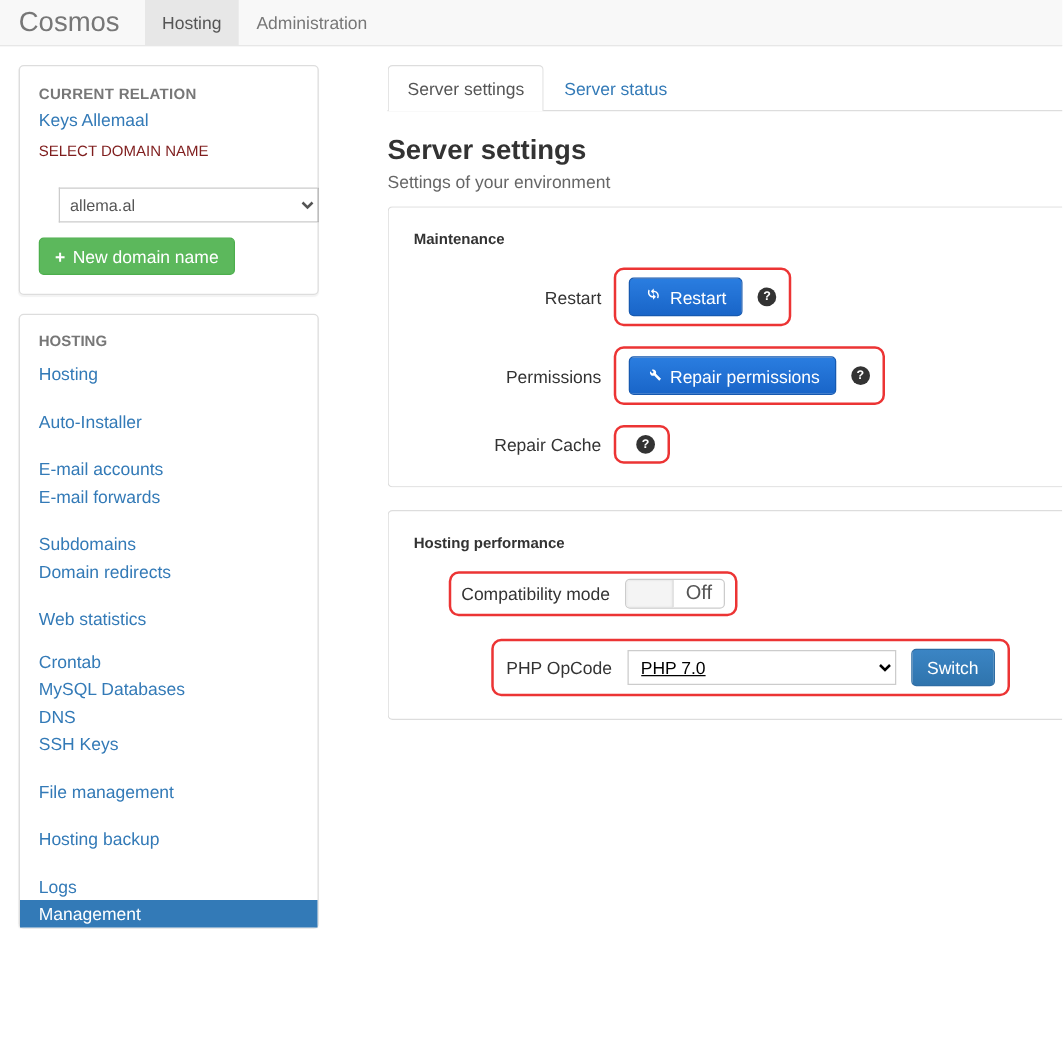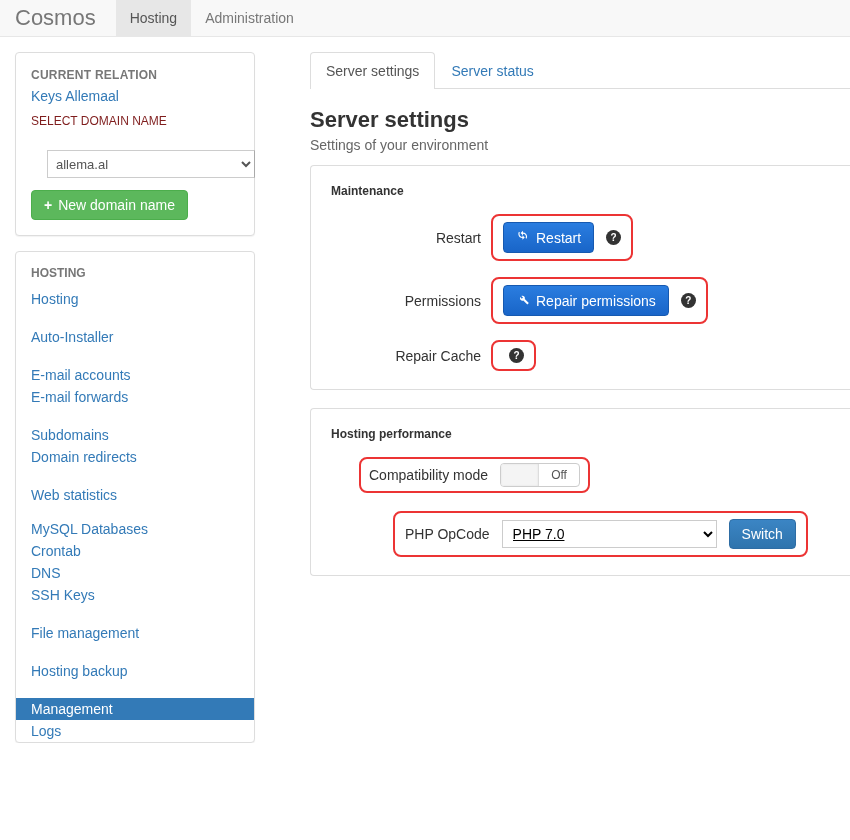--- a/index.html
+++ b/index.html
@@ -241,21 +241,21 @@
     gap: 12px;
     margin-left: 28px;
   }
   .toggle {
     width: 80px;
     height: 24px;
     border: 1px solid #ccc;
     border-radius: 4px;
     display: flex;
     align-items: center;
-    font-size: 12px;
+    font-size: 16px;
     color: #555;
     background: #fff;
     overflow: hidden;
   }
   .toggle .knob {
     width: 38px;
     height: 100%;
     background: #f4f4f4;
     border-right: 1px solid #ddd;
     box-shadow: inset 0 0 2px rgba(0,0,0,.1);
@@ -324,31 +324,31 @@
         <div class="navitem">Auto-Installer</div>
         <div class="navgap-m"></div>
         <div class="navitem">E-mail accounts</div>
         <div class="navitem">E-mail forwards</div>
         <div class="navgap-m"></div>
         <div class="navitem">Subdomains</div>
         <div class="navitem">Domain redirects</div>
         <div class="navgap-m"></div>
         <div class="navitem">Web statistics</div>
         <div class="navgap-s"></div>
+        <div class="navitem">Crontab</div>
         <div class="navitem">MySQL Databases</div>
-        <div class="navitem">Crontab</div>
         <div class="navitem">DNS</div>
         <div class="navitem">SSH Keys</div>
         <div class="navgap-m"></div>
         <div class="navitem">File management</div>
         <div class="navgap-m"></div>
         <div class="navitem">Hosting backup</div>
         <div class="navgap-m"></div>
+        <div class="navitem">Logs</div>
         <div class="navitem active">Management</div>
-        <div class="navitem">Logs</div>
       </div>
     </div>
   </div>
 
   <div class="main">
     <div class="tabs">
       <div class="tab active">Server settings</div>
       <div class="tab inactive">Server status</div>
     </div>
 

